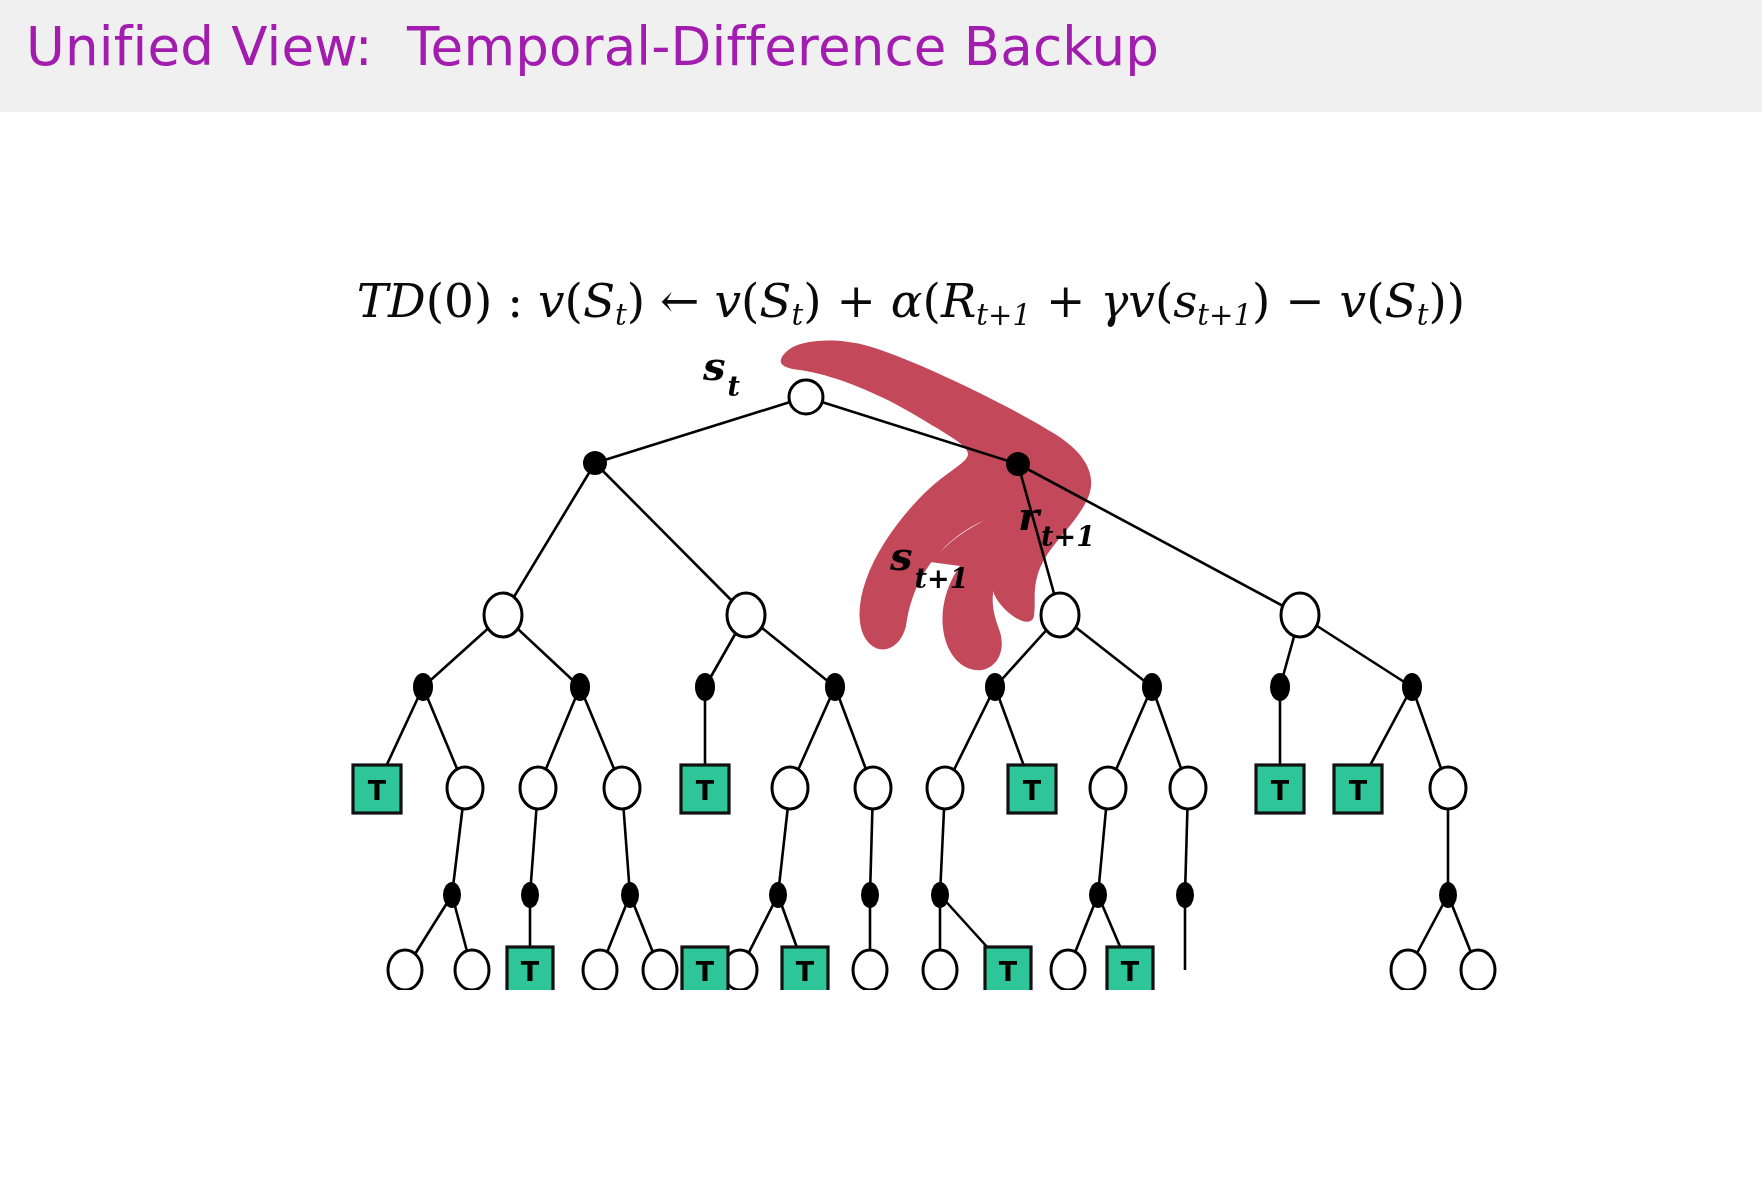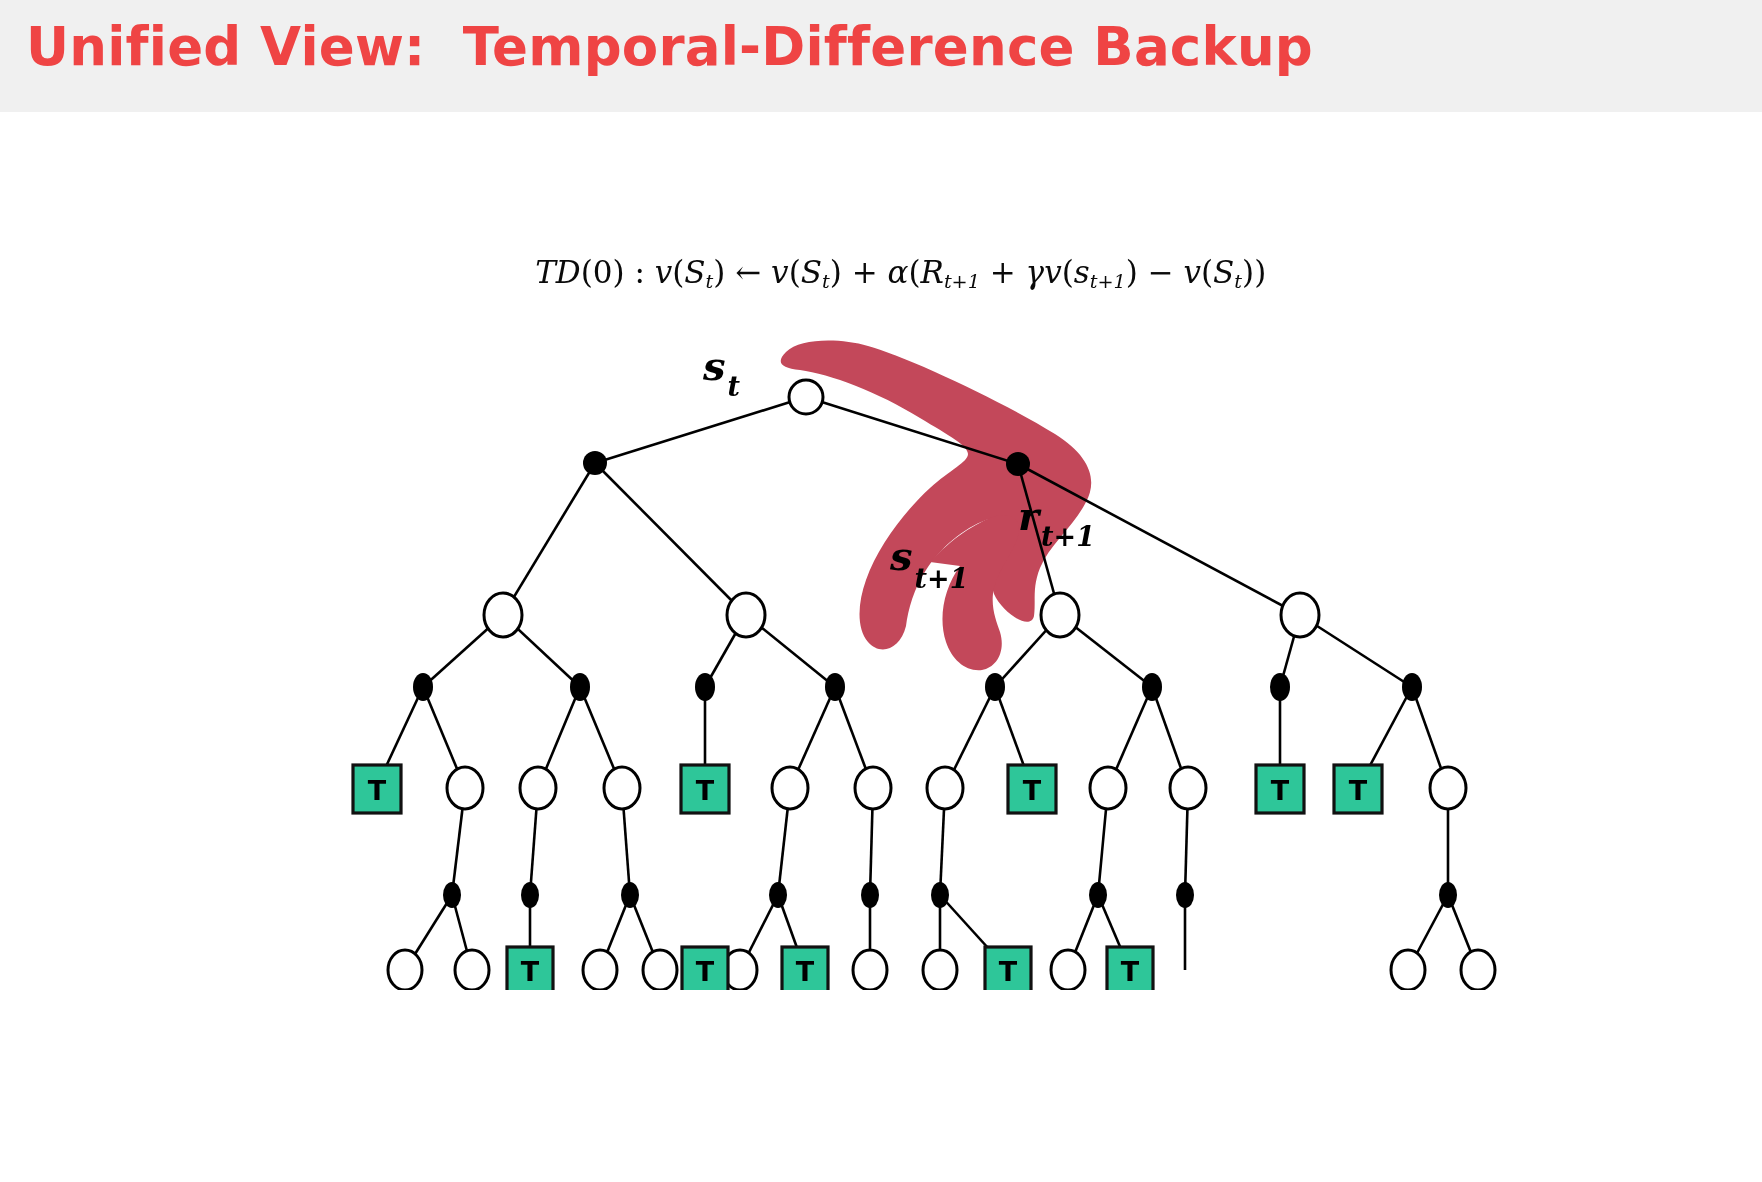--- a/index.html
+++ b/index.html
@@ -21,34 +21,34 @@
     width: 1762px;
     height: 112px;
     background: #f0f0f0;
   }
   #slide-title {
     position: absolute;
     left: 26px;
     top: 16px;
     font-family: "DejaVu Sans", sans-serif;
     font-size: 53px;
-    font-weight: 700;
-    color: #ef4444;
+    font-weight: 400;
+    color: #a21caf;
     letter-spacing: 0.2px;
     white-space: pre;
   }
   #formula {
     position: absolute;
     left: 0;
     top: 218px;
     width: 1762px;
     text-align: center;
     font-family: "DejaVu Serif", serif;
     font-style: italic;
-    font-size: 31px;
+    font-size: 47px;
     color: #0a0a0a;
     white-space: pre;
   }
   #formula .up { font-style: normal; }
   #formula sub {
     font-size: 0.62em;
     font-style: italic;
     vertical-align: -0.28em;
   }
   #diagram {

